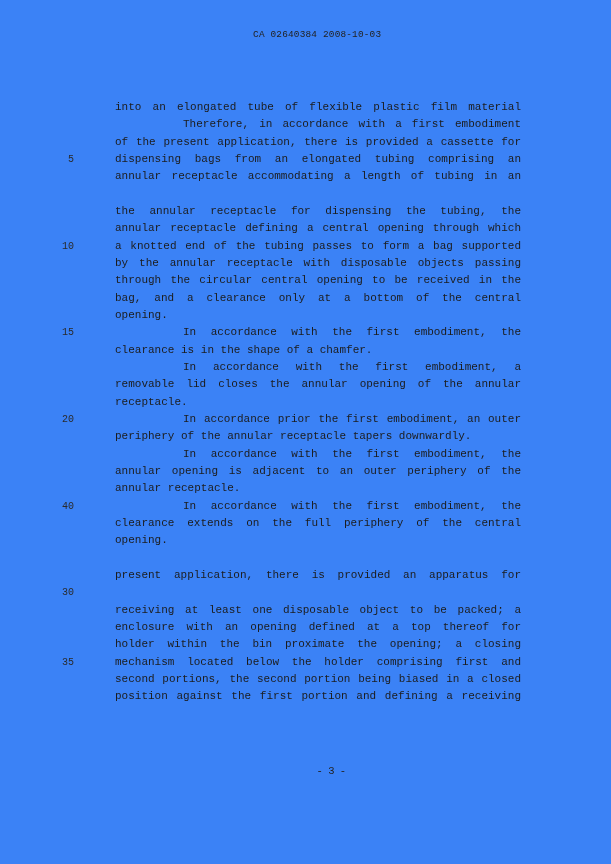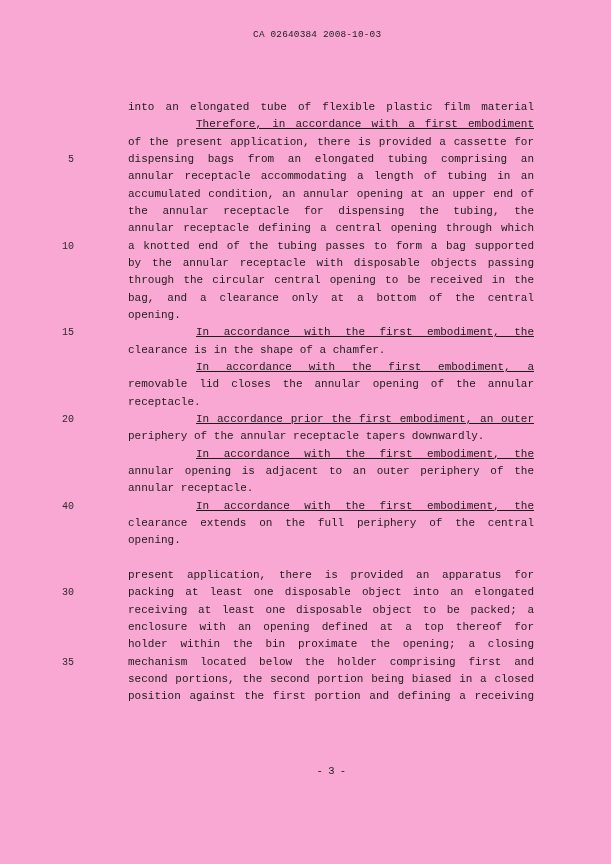--- a/index.html
+++ b/index.html
@@ -4,21 +4,21 @@
 <style>
   html, body {
     margin: 0;
     padding: 0;
     background: #e8e8e8;
   }
   .page {
     position: relative;
     width: 611px;
     height: 864px;
-    background: #f9a8d4;
+    background: #3b82f6;
     font-family: "Liberation Mono", "DejaVu Sans Mono", monospace;
     color: #1c1c1c;
     overflow: hidden;
   }
   .doc-header {
     position: absolute;
     top: 18px;
     left: 0;
     width: 611px;
     text-align: center;
@@ -45,32 +45,31 @@
     display: inline-block;
     width: 74px;
     text-align: right;
     font-size: 10px;
     color: #2a2a2a;
     flex: none;
   }
   .lt {
     display: block;
     width: 406px;
-    margin-left: 54px;
+    margin-left: 41px;
     flex: none;
     color: #1c1c1c;
     white-space: normal;
   }
   .lt.j {
     text-align: justify;
     text-align-last: justify;
   }
   .lt.i {
     text-indent: 68px;
-    text-decoration: underline;
   }
   .page-footer {
     position: absolute;
     top: 752px;
     left: 14px;
     width: 611px;
     text-align: center;
     font-size: 10.5px;
     line-height: 13px;
     letter-spacing: -0.5px;
@@ -85,21 +84,21 @@
   <div class="doc-header">
     <span>CA 02640384 2008-10-03</span>
   </div>
 
   <div class="body-block" id="body-lines">
       <div class="line"><span class="ln"></span><span class="lt j">into an elongated tube of flexible plastic film material</span></div>
       <div class="line"><span class="ln"></span><span class="lt j i">Therefore, in accordance with a first embodiment</span></div>
       <div class="line"><span class="ln"></span><span class="lt j">of the present application, there is provided a cassette for</span></div>
       <div class="line"><span class="ln">5</span><span class="lt j">dispensing bags from an elongated tubing comprising an</span></div>
       <div class="line"><span class="ln"></span><span class="lt j">annular receptacle accommodating a length of tubing in an</span></div>
-      <div class="line"><span class="ln"></span><span class="lt j">accumulated condition, an annular opening at an upper end of</span></div>
+      <div class="line"><span class="ln"></span></div>
       <div class="line"><span class="ln"></span><span class="lt j">the annular receptacle for dispensing the tubing, the</span></div>
       <div class="line"><span class="ln"></span><span class="lt j">annular receptacle defining a central opening through which</span></div>
       <div class="line"><span class="ln">10</span><span class="lt j">a knotted end of the tubing passes to form a bag supported</span></div>
       <div class="line"><span class="ln"></span><span class="lt j">by the annular receptacle with disposable objects passing</span></div>
       <div class="line"><span class="ln"></span><span class="lt j">through the circular central opening to be received in the</span></div>
       <div class="line"><span class="ln"></span><span class="lt j">bag, and a clearance only at a bottom of the central</span></div>
       <div class="line"><span class="ln"></span><span class="lt">opening.</span></div>
       <div class="line"><span class="ln">15</span><span class="lt j i">In accordance with the first embodiment, the</span></div>
       <div class="line"><span class="ln"></span><span class="lt">clearance is in the shape of a chamfer.</span></div>
       <div class="line"><span class="ln"></span><span class="lt j i">In accordance with the first embodiment, a</span></div>
@@ -108,21 +107,21 @@
       <div class="line"><span class="ln">20</span><span class="lt j i">In accordance prior the first embodiment, an outer</span></div>
       <div class="line"><span class="ln"></span><span class="lt">periphery of the annular receptacle tapers downwardly.</span></div>
       <div class="line"><span class="ln"></span><span class="lt j i">In accordance with the first embodiment, the</span></div>
       <div class="line"><span class="ln"></span><span class="lt j">annular opening is adjacent to an outer periphery of the</span></div>
       <div class="line"><span class="ln"></span><span class="lt">annular receptacle.</span></div>
       <div class="line"><span class="ln">40</span><span class="lt j i">In accordance with the first embodiment, the</span></div>
       <div class="line"><span class="ln"></span><span class="lt j">clearance extends on the full periphery of the central</span></div>
       <div class="line"><span class="ln"></span><span class="lt">opening.</span></div>
       <div class="line"><span class="ln"></span></div>
       <div class="line"><span class="ln"></span><span class="lt j">present application, there is provided an apparatus for</span></div>
-      <div class="line"><span class="ln">30</span><span class="lt j">packing at least one disposable object into an elongated</span></div>
+      <div class="line"><span class="ln">30</span></div>
       <div class="line"><span class="ln"></span><span class="lt j">receiving at least one disposable object to be packed; a</span></div>
       <div class="line"><span class="ln"></span><span class="lt j">enclosure with an opening defined at a top thereof for</span></div>
       <div class="line"><span class="ln"></span><span class="lt j">holder within the bin proximate the opening; a closing</span></div>
       <div class="line"><span class="ln">35</span><span class="lt j">mechanism located below the holder comprising first and</span></div>
       <div class="line"><span class="ln"></span><span class="lt j">second portions, the second portion being biased in a closed</span></div>
       <div class="line"><span class="ln"></span><span class="lt j">position against the first portion and defining a receiving</span></div>
     </div>
 
   <div class="page-footer">
     <span>- 3 -</span>

